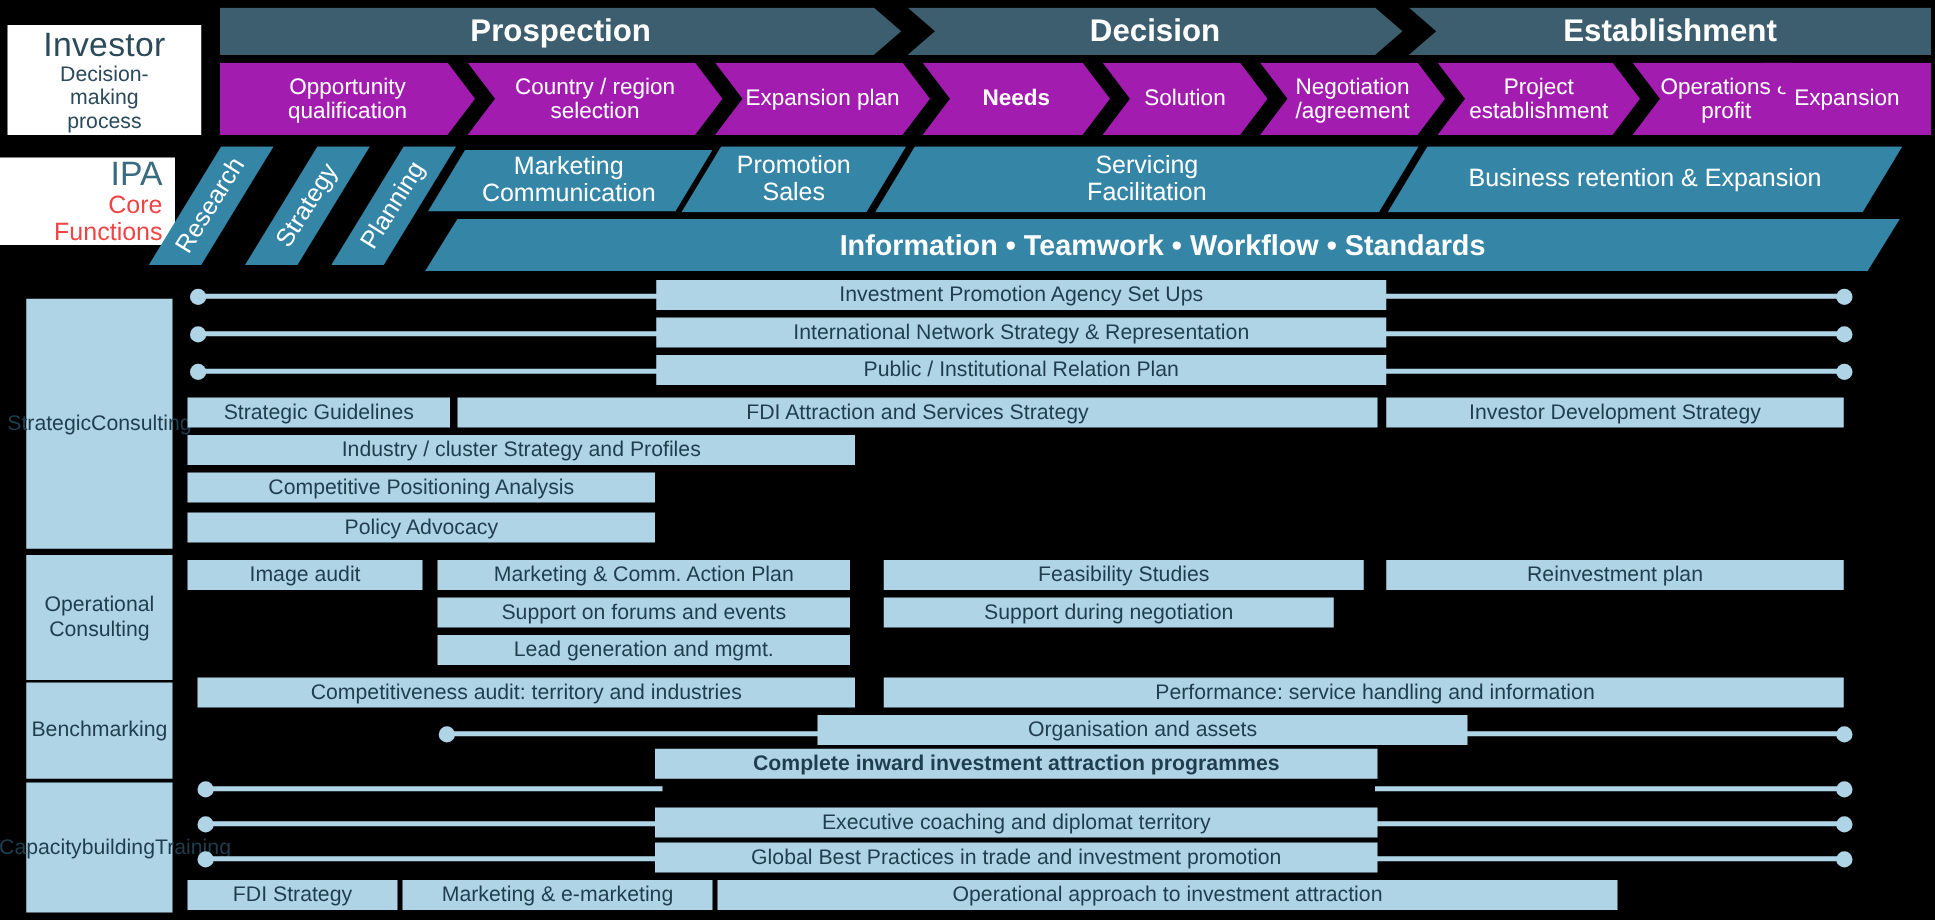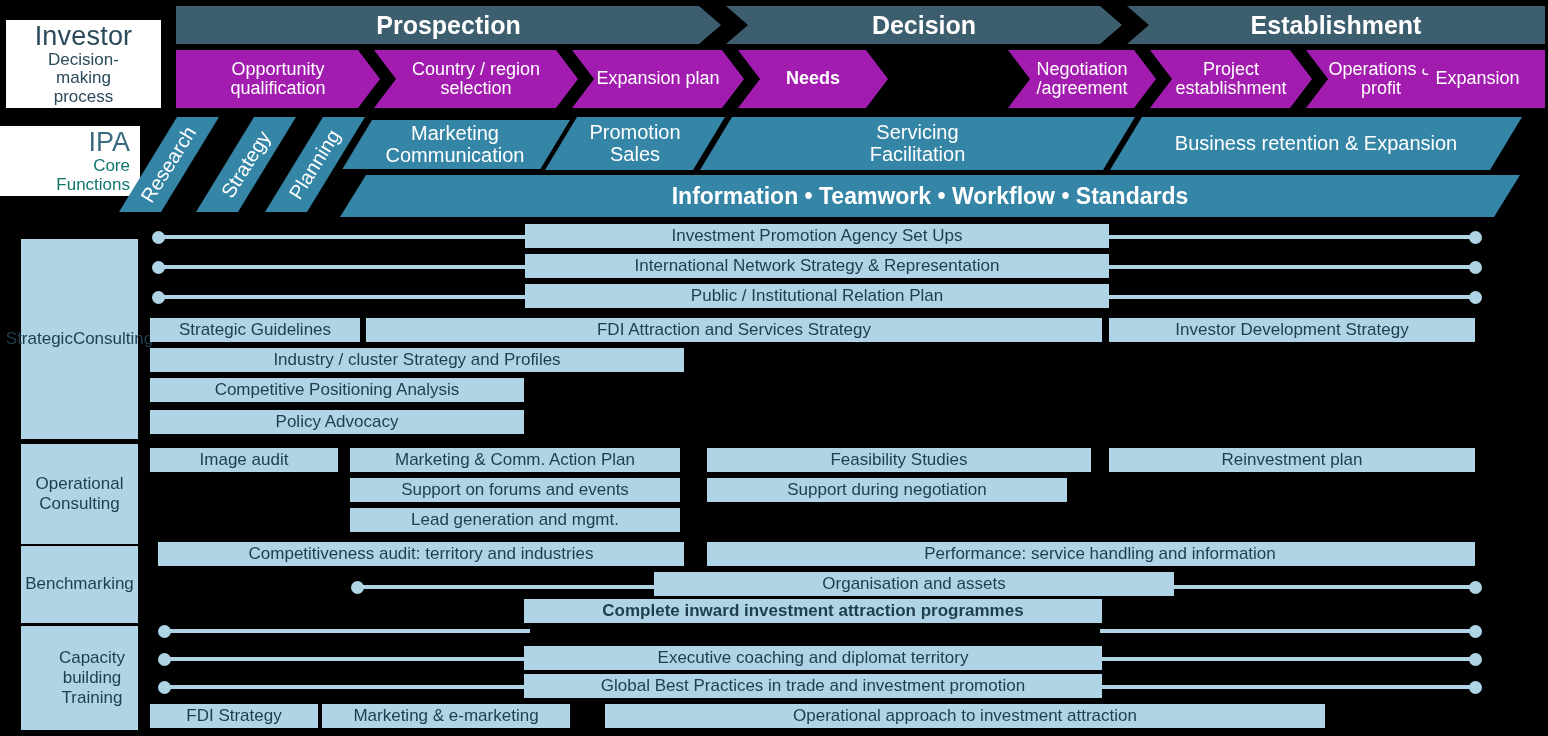--- a/index.html
+++ b/index.html
@@ -14,21 +14,21 @@
 
   
   .whitebox{
     background:#ffffff;color:#2b4a5a;
     display:flex;flex-direction:column;align-items:center;justify-content:center;
     text-align:center;line-height:1.08;
   }
   .wb-title{font-size:27px;letter-spacing:.2px;}
   .wb-sub{font-size:17px;}
   .wb-title-ipa{font-size:27px;color:#3a6b80;font-weight:400;}
-  .wb-sub-ipa{font-size:17px;color:#0f766e;}
+  .wb-sub-ipa{font-size:20px;color:#ef4444;}
 
   
   .chev{
     color:#fff;display:flex;align-items:center;justify-content:center;
     text-align:center;line-height:1.06;
   }
   .phase{
     background:#3c5e6e;font-size:25px;font-weight:bold;
   }
   .step{
@@ -89,20 +89,24 @@
               clip-path:polygon(0 0, 182px 0, 204px 29px, 182px 58px, 0 58px, 22px 29px);">
     <span><span>Country / region</span><br><span>selection</span></span>
   </div>
   <div class="abs chev step" style="left:572px;top:50px;width:172px;height:58px;
               clip-path:polygon(0 0, 150px 0, 172px 29px, 150px 58px, 0 58px, 22px 29px);">
     <span><span>Expansion plan</span></span>
   </div>
   <div class="abs chev step" style="left:738px;top:50px;width:150px;height:58px;
               clip-path:polygon(0 0, 128px 0, 150px 29px, 128px 58px, 0 58px, 22px 29px);font-weight:bold;">
     <span><span>Needs</span></span>
+  </div>
+  <div class="abs chev step" style="left:882px;top:50px;width:132px;height:58px;
+              clip-path:polygon(0 0, 110px 0, 132px 29px, 110px 58px, 0 58px, 22px 29px);">
+    <span><span>Solution</span></span>
   </div>
   <div class="abs chev step" style="left:1008px;top:50px;width:148px;height:58px;
               clip-path:polygon(0 0, 126px 0, 148px 29px, 126px 58px, 0 58px, 22px 29px);">
     <span><span>Negotiation</span><br><span>/agreement</span></span>
   </div>
   <div class="abs chev step" style="left:1150px;top:50px;width:162px;height:58px;
               clip-path:polygon(0 0, 140px 0, 162px 29px, 140px 58px, 0 58px, 22px 29px);">
     <span><span>Project</span><br><span>establishment</span></span>
   </div>
   <div class="abs chev step" style="left:1306px;top:50px;width:150px;height:58px;
@@ -242,21 +246,21 @@
   </div>
 
   <div class="abs dot" style="left:351px;top:581px;"></div>
   <div class="abs conn" style="left:357px;top:585px;width:300px;"></div>
   <div class="abs conn" style="left:1172px;top:585px;width:304px;"></div>
   <div class="abs dot" style="left:1469px;top:581px;"></div>
   <div class="abs bar" style="left:654px;top:572px;width:520px;height:24px;">
     <span>Organisation and assets</span>
   </div>
 
-  <div class="abs rowlabel" style="left:21px;top:626px;width:117px;height:104px;flex-direction:column;padding-left:25px;">
+  <div class="abs rowlabel" style="left:21px;top:626px;width:117px;height:104px;flex-direction:row;padding-left:25px;">
     <div>Capacity</div>
     <div>building</div>
     <div>Training</div>
   </div>
 
   <div class="abs dot" style="left:158px;top:625px;"></div>
   <div class="abs conn" style="left:164px;top:629px;width:366px;"></div>
   <div class="abs conn" style="left:1100px;top:629px;width:376px;"></div>
   <div class="abs dot" style="left:1469px;top:625px;"></div>
   <div class="abs bar" style="left:524px;top:599px;width:578px;height:24px;font-weight:bold;">
@@ -278,17 +282,17 @@
   <div class="abs bar" style="left:524px;top:674px;width:578px;height:24px;">
     <span>Global Best Practices in trade and investment promotion</span>
   </div>
 
   <div class="abs bar" style="left:150px;top:704px;width:168px;height:24px;">
     <span>FDI Strategy</span>
   </div>
   <div class="abs bar" style="left:322px;top:704px;width:248px;height:24px;">
     <span>Marketing &amp; e-marketing</span>
   </div>
-  <div class="abs bar" style="left:605px;top:704px;width:720px;height:24px;">
+  <div class="abs bar" style="left:574px;top:704px;width:720px;height:24px;">
     <span>Operational approach to investment attraction</span>
   </div>
 
 </div>
 
 </body></html>

